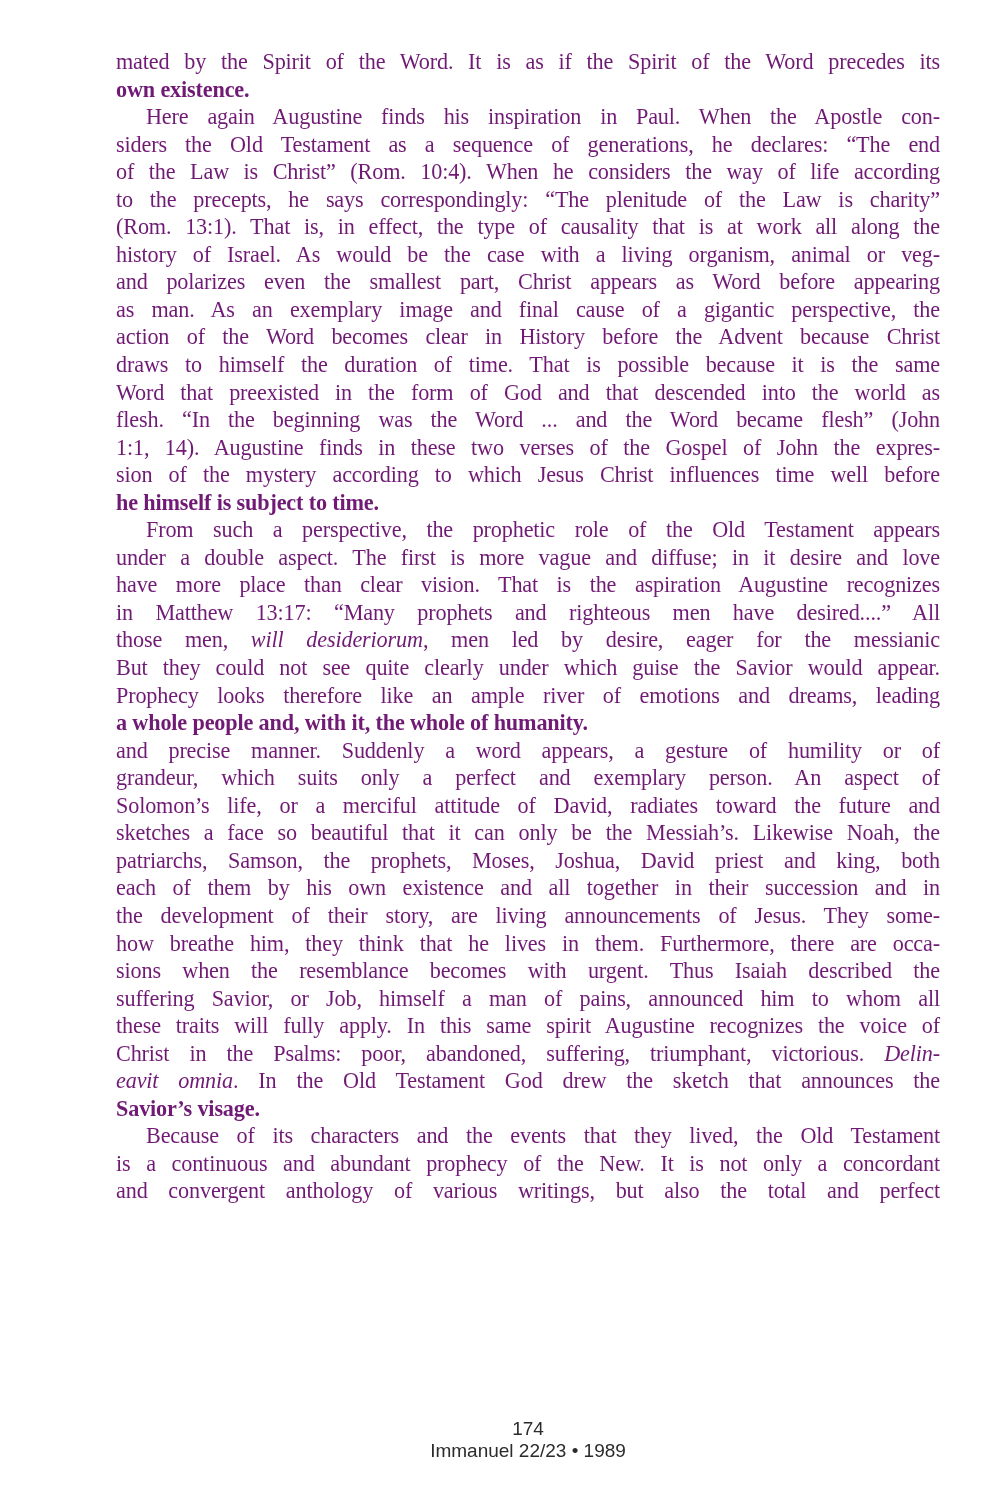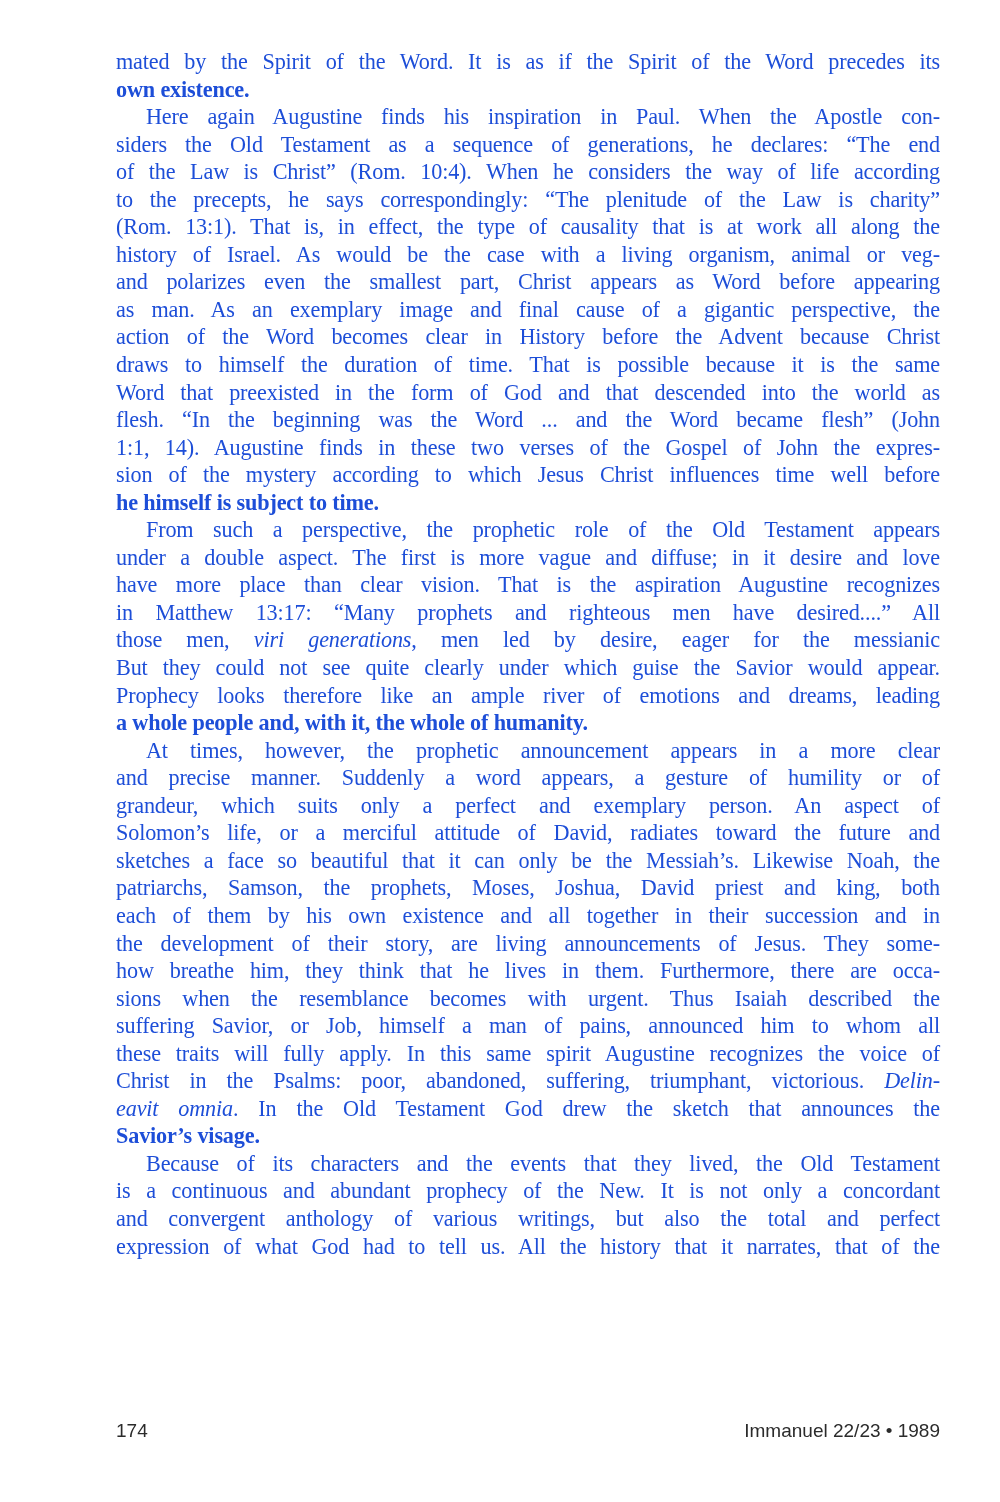--- a/index.html
+++ b/index.html
@@ -15,21 +15,21 @@
     }
     .page {
       position: absolute;
       left: 116px;
       top: 48px;
       width: 824px;
     }
     .line {
       font-family: "Liberation Serif", "DejaVu Serif", serif;
       font-size: 22.2px;
-      color: #1d4ed8;
+      color: #701a75;
       height: 27.55px;
       line-height: 27.55px;
       white-space: nowrap;
       text-align: justify;
       text-align-last: justify;
       letter-spacing: -0.15px;
     }
     .line.last {
       text-align-last: left;
       font-weight: bold;
@@ -45,20 +45,21 @@
       top: 1418px;
       left: 116px;
       width: 824px;
       height: 26px;
       font-family: "Liberation Sans", "DejaVu Sans", sans-serif;
       font-size: 19px;
       color: #2b2b2b;
       display: flex;
       justify-content: space-between;
       align-items: center;
+      flex-direction: column;
     }
   </style>
 </head>
 <body>
 
 <div class="page" id="page-body">
     <div>
       <div class="line">mated by the Spirit of the Word. It is as if the Spirit of the Word precedes its</div>
       <div class="line last">own existence.</div>
     </div>
@@ -77,46 +78,44 @@
       <div class="line">flesh. “In the beginning was the Word ... and the Word became flesh” (John</div>
       <div class="line">1:1, 14). Augustine finds in these two verses of the Gospel of John the expres-</div>
       <div class="line">sion of the mystery according to which Jesus Christ influences time well before</div>
       <div class="line last">he himself is subject to time.</div>
     </div>
     <div>
       <div class="line indent">From such a perspective, the prophetic role of the Old Testament appears</div>
       <div class="line">under a double aspect. The first is more vague and diffuse; in it desire and love</div>
       <div class="line">have more place than clear vision. That is the aspiration Augustine recognizes</div>
       <div class="line">in Matthew 13:17: “Many prophets and righteous men have desired....” All</div>
-      <div class="line">those men, <i>viri generations</i>, men led by desire, eager for the messianic</div>
+      <div class="line">those men, <i>will desideriorum</i>, men led by desire, eager for the messianic</div>
       <div class="line">But they could not see quite clearly under which guise the Savior would appear.</div>
       <div class="line">Prophecy looks therefore like an ample river of emotions and dreams, leading</div>
       <div class="line last">a whole people and, with it, the whole of humanity.</div>
     </div>
     <div>
-      <div class="line indent">At times, however, the prophetic announcement appears in a more clear</div>
       <div class="line">and precise manner. Suddenly a word appears, a gesture of humility or of</div>
       <div class="line">grandeur, which suits only a perfect and exemplary person. An aspect of</div>
       <div class="line">Solomon’s life, or a merciful attitude of David, radiates toward the future and</div>
       <div class="line">sketches a face so beautiful that it can only be the Messiah’s. Likewise Noah, the</div>
       <div class="line">patriarchs, Samson, the prophets, Moses, Joshua, David priest and king, both</div>
       <div class="line">each of them by his own existence and all together in their succession and in</div>
       <div class="line">the development of their story, are living announcements of Jesus. They some-</div>
       <div class="line">how breathe him, they think that he lives in them. Furthermore, there are occa-</div>
       <div class="line">sions when the resemblance becomes with urgent. Thus Isaiah described the</div>
       <div class="line">suffering Savior, or Job, himself a man of pains, announced him to whom all</div>
       <div class="line">these traits will fully apply. In this same spirit Augustine recognizes the voice of</div>
       <div class="line">Christ in the Psalms: poor, abandoned, suffering, triumphant, victorious. <i>Delin-</i></div>
       <div class="line"><i>eavit omnia</i>. In the Old Testament God drew the sketch that announces the</div>
       <div class="line last">Savior’s visage.</div>
     </div>
     <div>
       <div class="line indent">Because of its characters and the events that they lived, the Old Testament</div>
       <div class="line">is a continuous and abundant prophecy of the New. It is not only a concordant</div>
       <div class="line">and convergent anthology of various writings, but also the total and perfect</div>
-      <div class="line">expression of what God had to tell us. All the history that it narrates, that of the</div>
     </div>
   </div>
 
 <div class="footer">
   <span>174</span>
   <span>Immanuel 22/23 • 1989</span>
 </div>
 
 </body></html>

